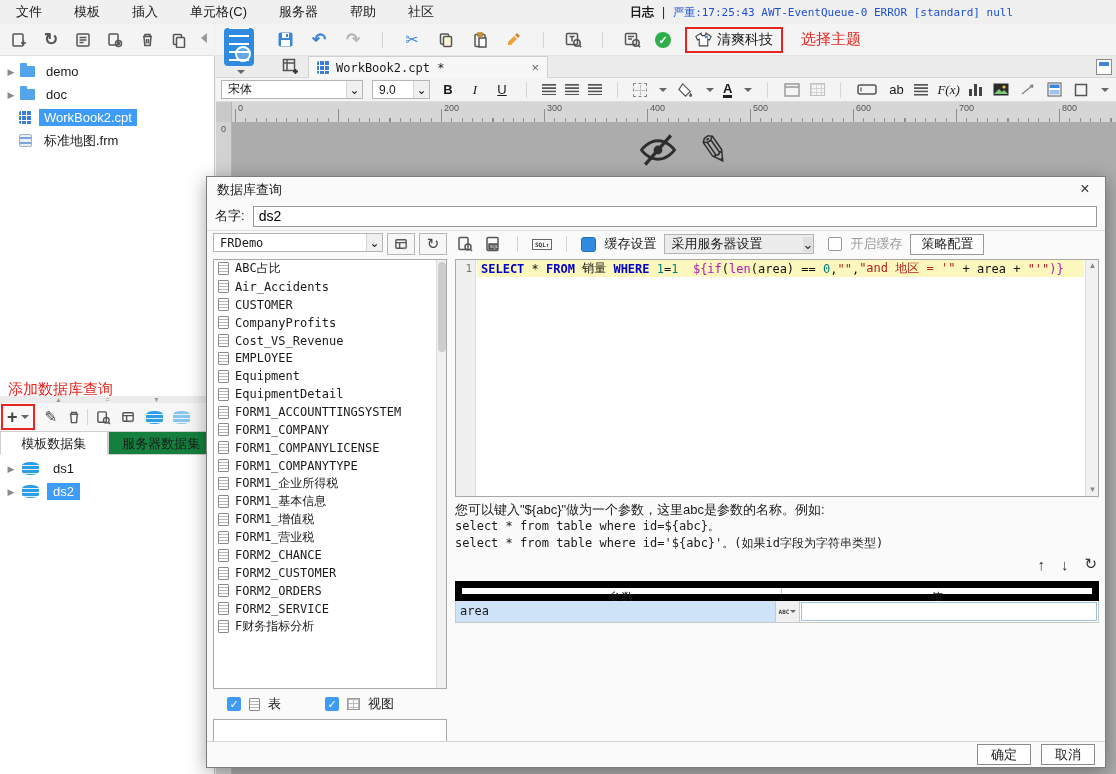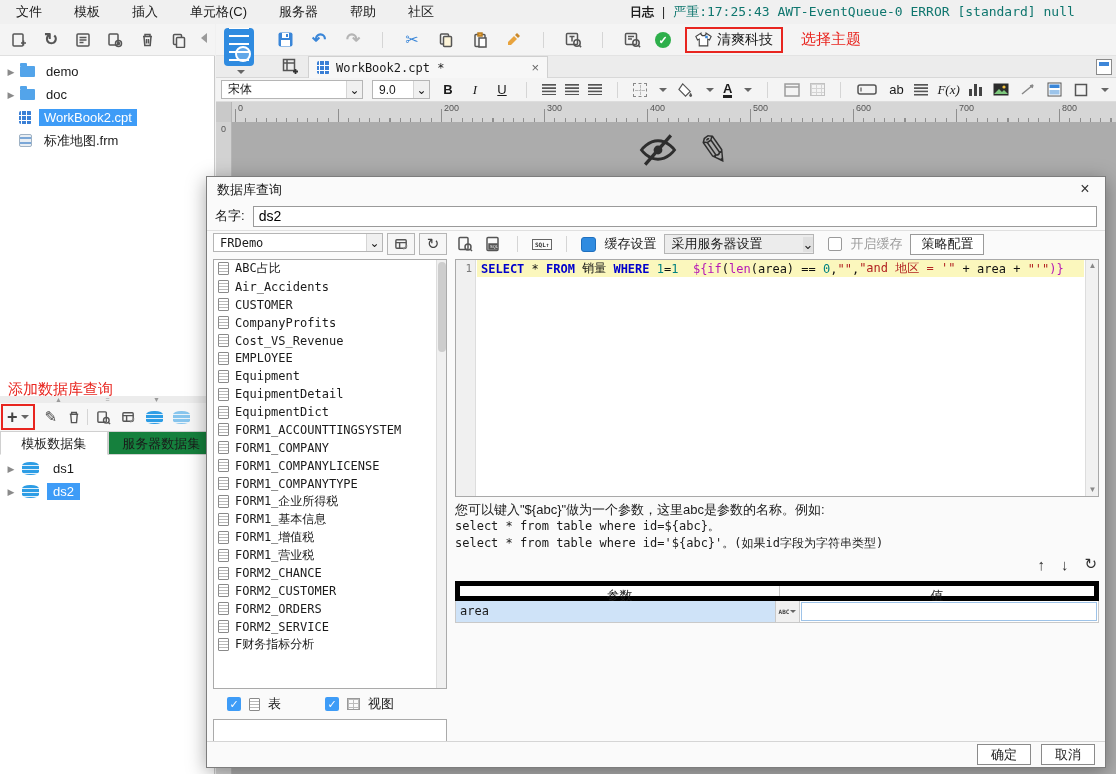--- a/index.html
+++ b/index.html
@@ -8,21 +8,21 @@
   .app { position:relative; width:1116px; height:774px; background:#f0f0f0; overflow:hidden;
          margin:0 auto; }
 
   
   .menubar { position:absolute; left:0; top:0; width:1116px; height:24px; background:#f0f0f0;
              display:flex; align-items:center; }
   .menu-item { padding:0 16px; height:24px; line-height:24px; cursor:default; }
   .log-area { position:absolute; left:630px; top:0; height:24px; display:flex; align-items:center; gap:8px;
               font-size:12px; white-space:nowrap; }
   .log-label { font-weight:bold; }
-  .log-msg { color:#0f766e; font-family:"DejaVu Sans Mono", monospace; font-size:13px; }
+  .log-msg { color:#1d4ed8; font-family:"DejaVu Sans Mono", monospace; font-size:11px; }
 
   
   .left-panel { position:absolute; left:0; top:24px; width:215px; height:750px; background:#ffffff;
                 border-right:1px solid #c9c9c9; }
   .file-toolbar { position:absolute; left:0; top:0; width:215px; height:32px; background:#f4f4f4;
                   border-bottom:1px solid #e0e0e0; display:flex; align-items:center; gap:10px; padding-left:8px; }
   .collapse-left { position:absolute; right:8px; top:9px; width:0; height:0;
                    border-top:5px solid transparent; border-bottom:5px solid transparent; border-right:6px solid #9a9a9a; }
   .file-tree { position:absolute; left:0; top:36px; width:215px; }
   .tree-row { height:23px; display:flex; align-items:center; }
@@ -202,21 +202,21 @@
                   line-height:12px; }
 
   .help-box { position:absolute; left:0; top:268px; width:644px; }
   .help-line { font-size:13px; line-height:17px; color:#1a1a1a; }
   .help-line.code { font-family:"DejaVu Sans Mono", monospace; font-size:12px; }
 
   .param-actions { position:absolute; right:2px; top:322px; display:flex; gap:16px; align-items:center; }
   .pa-glyph { font-size:15px; color:#333; }
 
   .param-table { position:absolute; left:0; top:348px; width:644px; }
-  .pt-header { display:flex; height:20px; border:5px solid #000000; background:#fff; }
+  .pt-header { display:flex; height:20px; border:7px solid #000000; background:#fff; }
   .pt-h1 { width:320px; border-right:1px solid #c9c9c9; text-align:center; line-height:19px; font-size:13px; }
   .pt-h2 { flex:1; text-align:center; line-height:19px; font-size:13px; }
   .pt-row { display:flex; height:22px; border:1px solid #c9c9c9; border-top:none; }
   .pt-c1 { width:320px; background:#cfe3f8; border-right:1px solid #c9c9c9; font-family:"DejaVu Sans Mono", monospace;
            font-size:12px; padding:3px 0 0 4px; }
   .pt-c2 { flex:1; display:flex; align-items:stretch; background:#fff; }
   .type-badge { width:24px; background:#f0f0f0; border-right:1px solid #c9c9c9; font-size:6px; color:#444;
                 display:flex; align-items:center; justify-content:center; gap:1px;
                 font-family:"DejaVu Sans Mono", monospace; font-weight:bold; }
   .type-badge .dd-caret { border-left:3px solid transparent; border-right:3px solid transparent; border-top:3px solid #666;
@@ -617,24 +617,20 @@
           <div class="tbl-row">
             <span class="ic-sheet"></span>
             <span class="tbl-label">Equipment</span>
           </div>
           <div class="tbl-row">
             <span class="ic-sheet"></span>
             <span class="tbl-label">EquipmentDetail</span>
           </div>
           <div class="tbl-row">
             <span class="ic-sheet"></span>
-            <span class="tbl-label">EquipmentDict</span>
-          </div>
-          <div class="tbl-row">
-            <span class="ic-sheet"></span>
             <span class="tbl-label">FORM1_ACCOUNTTINGSYSTEM</span>
           </div>
           <div class="tbl-row">
             <span class="ic-sheet"></span>
             <span class="tbl-label">FORM1_COMPANY</span>
           </div>
           <div class="tbl-row">
             <span class="ic-sheet"></span>
             <span class="tbl-label">FORM1_COMPANYLICENSE</span>
           </div>

